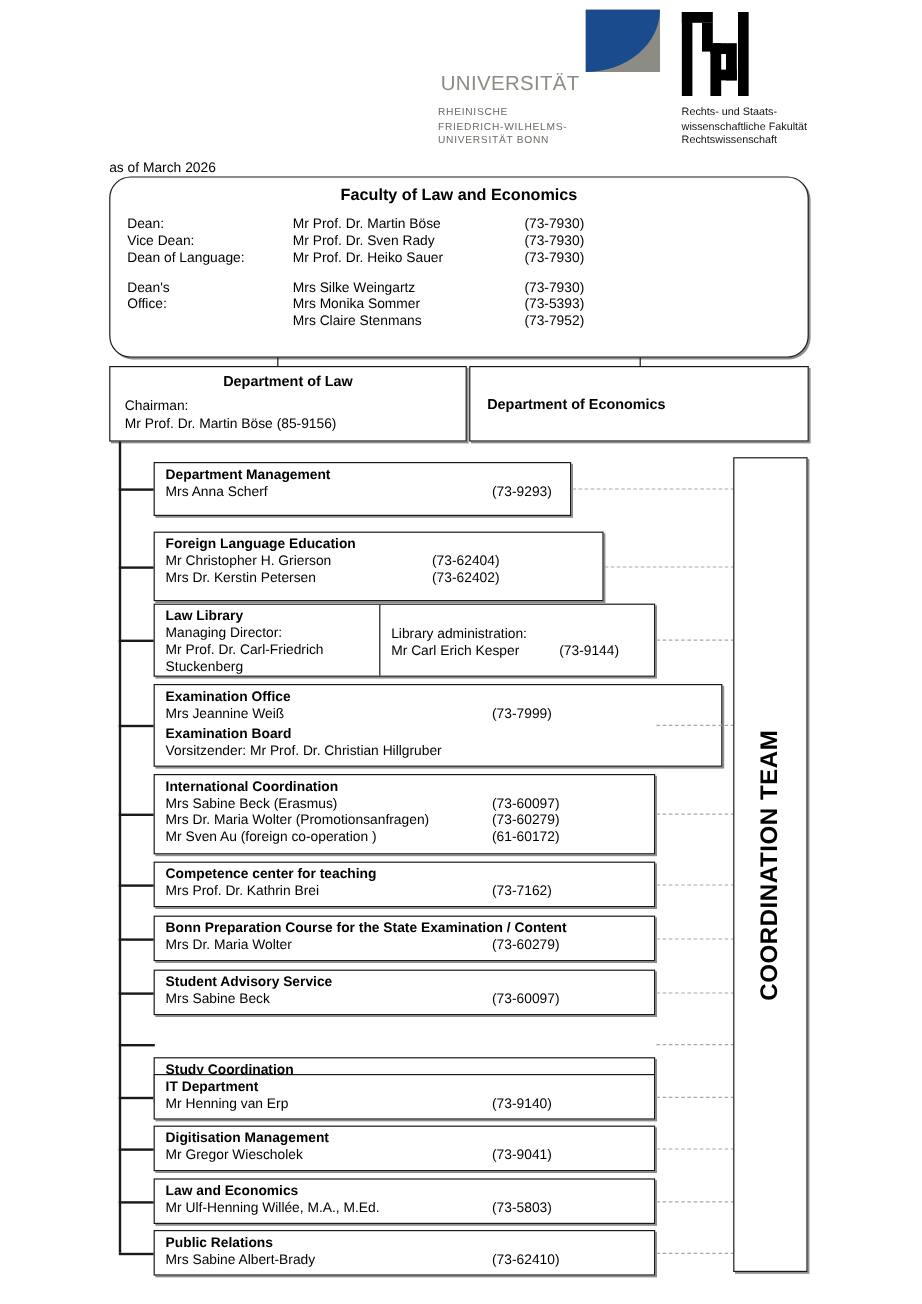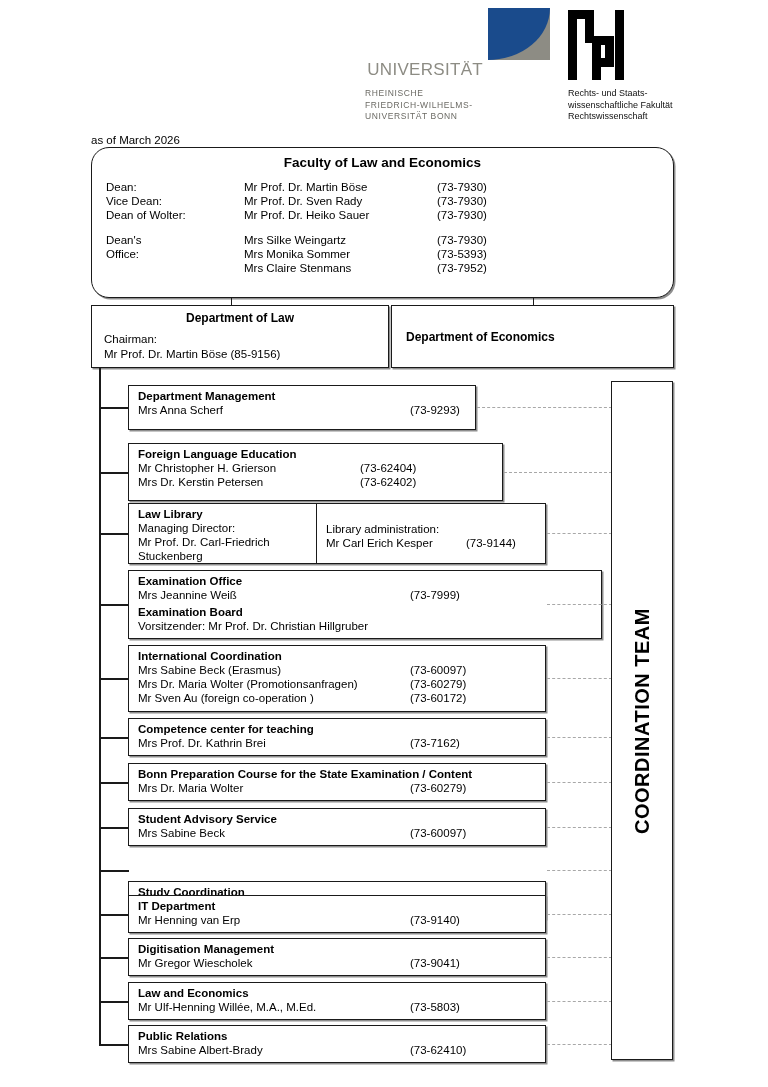--- a/index.html
+++ b/index.html
@@ -307,21 +307,21 @@
       <span class="fac-role">Dean:</span>
       <span class="fac-name">Mr Prof. Dr. Martin Böse</span>
       <span class="fac-phone">(73-7930)</span>
     </div>
     <div class="fac-row">
       <span class="fac-role">Vice Dean:</span>
       <span class="fac-name">Mr Prof. Dr. Sven Rady</span>
       <span class="fac-phone">(73-7930)</span>
     </div>
     <div class="fac-row">
-      <span class="fac-role">Dean of Wolter:</span>
+      <span class="fac-role">Dean of Language:</span>
       <span class="fac-name">Mr Prof. Dr. Heiko Sauer</span>
       <span class="fac-phone">(73-7930)</span>
     </div>
     <div class="gap"></div>
     <div class="fac-row">
       <span class="fac-role">Dean's</span>
       <span class="fac-name">Mrs Silke Weingartz</span>
       <span class="fac-phone">(73-7930)</span>
     </div>
     <div class="fac-row">
@@ -432,21 +432,21 @@
     <div class="box-line" style="position:relative;">
       <span>Mrs Sabine Beck (Erasmus)</span>
       <span style="position:absolute; left:272px;">(73-60097)</span>
     </div>
     <div class="box-line" style="position:relative;">
       <span>Mrs Dr. Maria Wolter (Promotionsanfragen)</span>
       <span style="position:absolute; left:272px;">(73-60279)</span>
     </div>
     <div class="box-line" style="position:relative;">
       <span>Mr Sven Au (foreign co-operation )</span>
-      <span style="position:absolute; left:272px;">(73-60172)</span>
+      <span style="position:absolute; left:272px;">(61-60172)</span>
     </div>
   </div>
 </div>
 <div class="dashconn" style="left:547px; top:678px; width:65px;"></div>
 
 <div class="obox unit" style="top:718px; width:418px; height:38px;">
   <div class="pad">
     <div class="box-title">Competence center for teaching</div>
     <div class="box-line" style="position:relative;">
       <span>Mrs Prof. Dr. Kathrin Brei</span>

